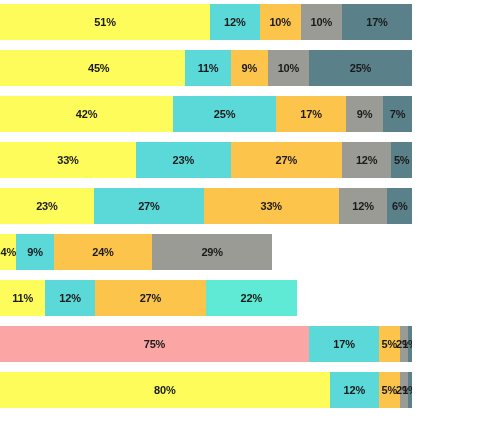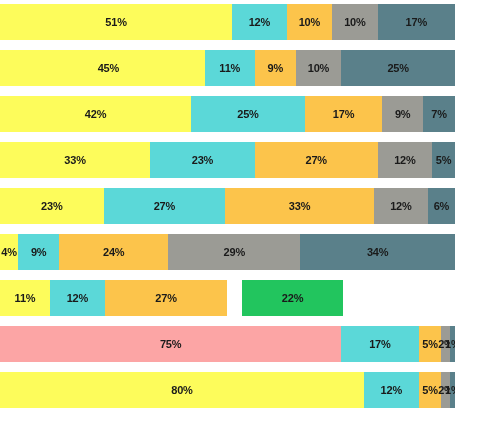--- a/index.html
+++ b/index.html
@@ -16,21 +16,21 @@
   #chart {
     width: 502px;
     height: 439px;
     position: relative;
     background: #ffffff;
     box-sizing: border-box;
     padding-top: 4px;
   }
   .bar-row {
     display: flex;
-    width: 455px;
+    width: 412px;
     height: 36px;
     margin-bottom: 10px;
     overflow: hidden;
   }
   .seg {
     height: 36px;
     display: flex;
     align-items: center;
     justify-content: center;
     box-sizing: border-box;
@@ -146,35 +146,32 @@
       </div>
       <div class="seg s1" style="width: 9%; background: rgb(91, 216, 216);">
         <span class="seg-label">9%</span>
       </div>
       <div class="seg s2" style="width: 24%; background: rgb(252, 196, 75);">
         <span class="seg-label">24%</span>
       </div>
       <div class="seg s3" style="width: 29%; background: rgb(155, 155, 149);">
         <span class="seg-label">29%</span>
       </div>
-      <div class="seg s4" style="width: 34%; background: rgb(90, 128, 138);">
-        <span class="seg-label">34%</span>
-      </div>
     </div>
     <div class="bar-row">
       <div class="seg s0" style="width: 11%; background: rgb(253, 252, 91);">
         <span class="seg-label">11%</span>
       </div>
       <div class="seg s1" style="width: 12%; background: rgb(91, 216, 216);">
         <span class="seg-label">12%</span>
       </div>
       <div class="seg s2" style="width: 27%; background: rgb(252, 196, 75);">
         <span class="seg-label">27%</span>
       </div>
-      <div class="seg s3" style="width: 22%; background: #22c55e; margin-left: 15px;">
+      <div class="seg s3" style="width: 22%; background: #5eead4;">
         <span class="seg-label">22%</span>
       </div>
     </div>
     <div class="bar-row">
       <div class="seg s0" style="width: 75%; background: #fca5a5;">
         <span class="seg-label">75%</span>
       </div>
       <div class="seg s1" style="width: 17%; background: rgb(91, 216, 216);">
         <span class="seg-label">17%</span>
       </div>

